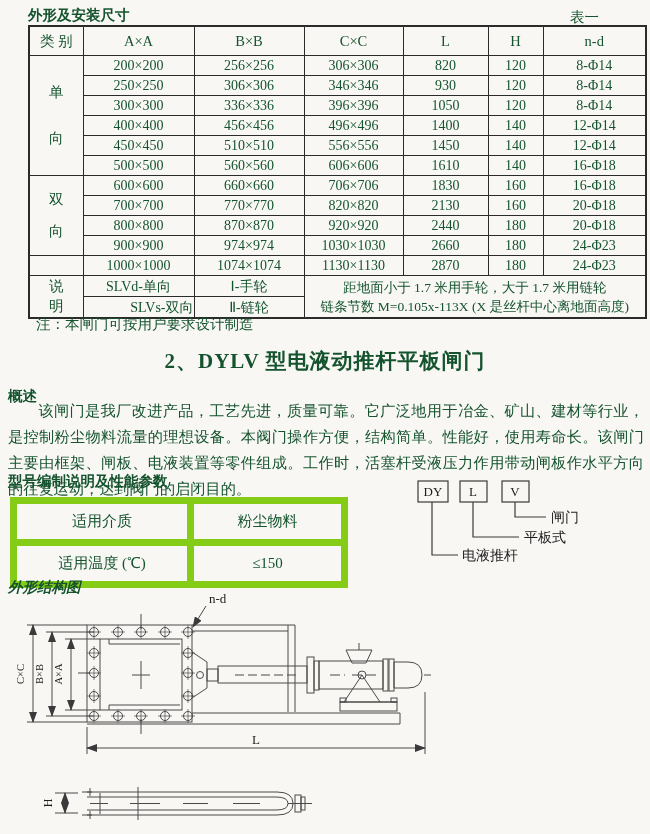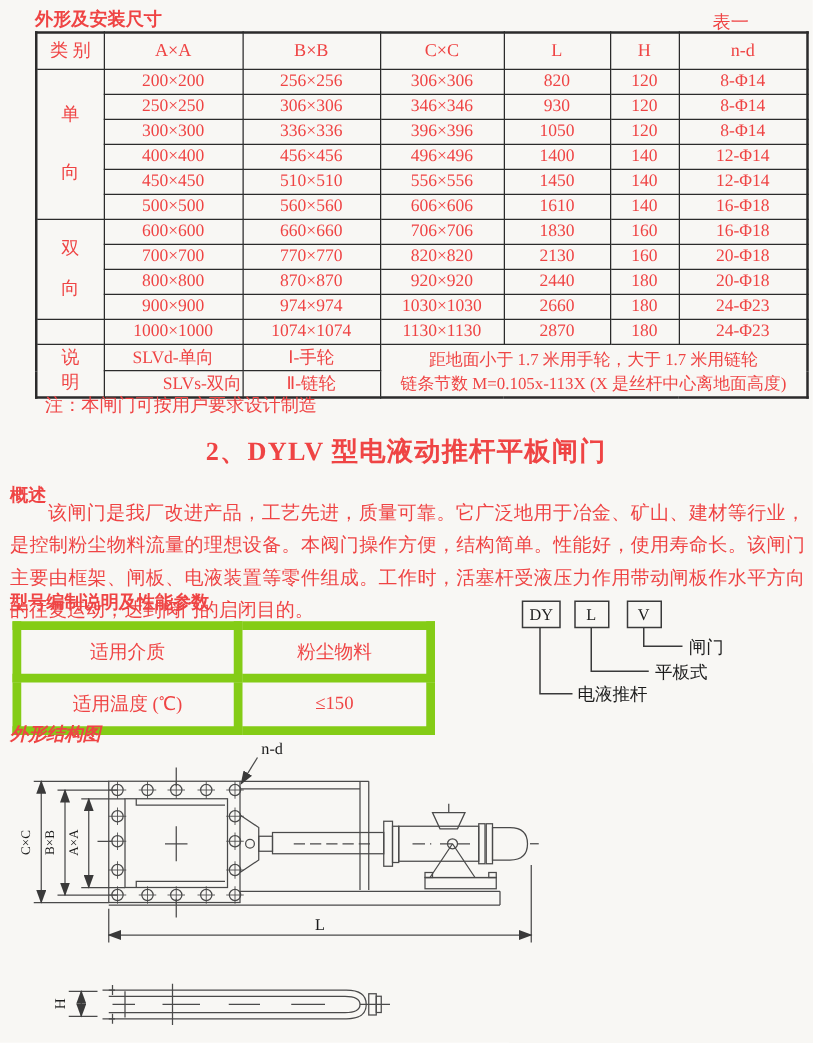--- a/index.html
+++ b/index.html
@@ -1,19 +1,19 @@
 <!DOCTYPE html>
 <html><head>
 <meta charset="utf-8">
 <style>
   html,body{margin:0;padding:0;}
   .page{
     position:relative; width:650px; height:834px;
     background:#f8f7f4; overflow:hidden;
-    font-family:"Liberation Serif", serif; color:#ef4444;
+    font-family:"Liberation Serif", serif; color:#14532d;
   }
   .abs{position:absolute;}
   .h-sans{font-family:"Liberation Sans", sans-serif; font-weight:bold; font-size:14.5px;}
   .serif{font-family:"Liberation Serif", serif;}
 
   
   table.dim{
     position:absolute; left:28px; top:25px; width:617px;
     border-collapse:collapse; table-layout:fixed;
     font-size:14px; text-align:center;

